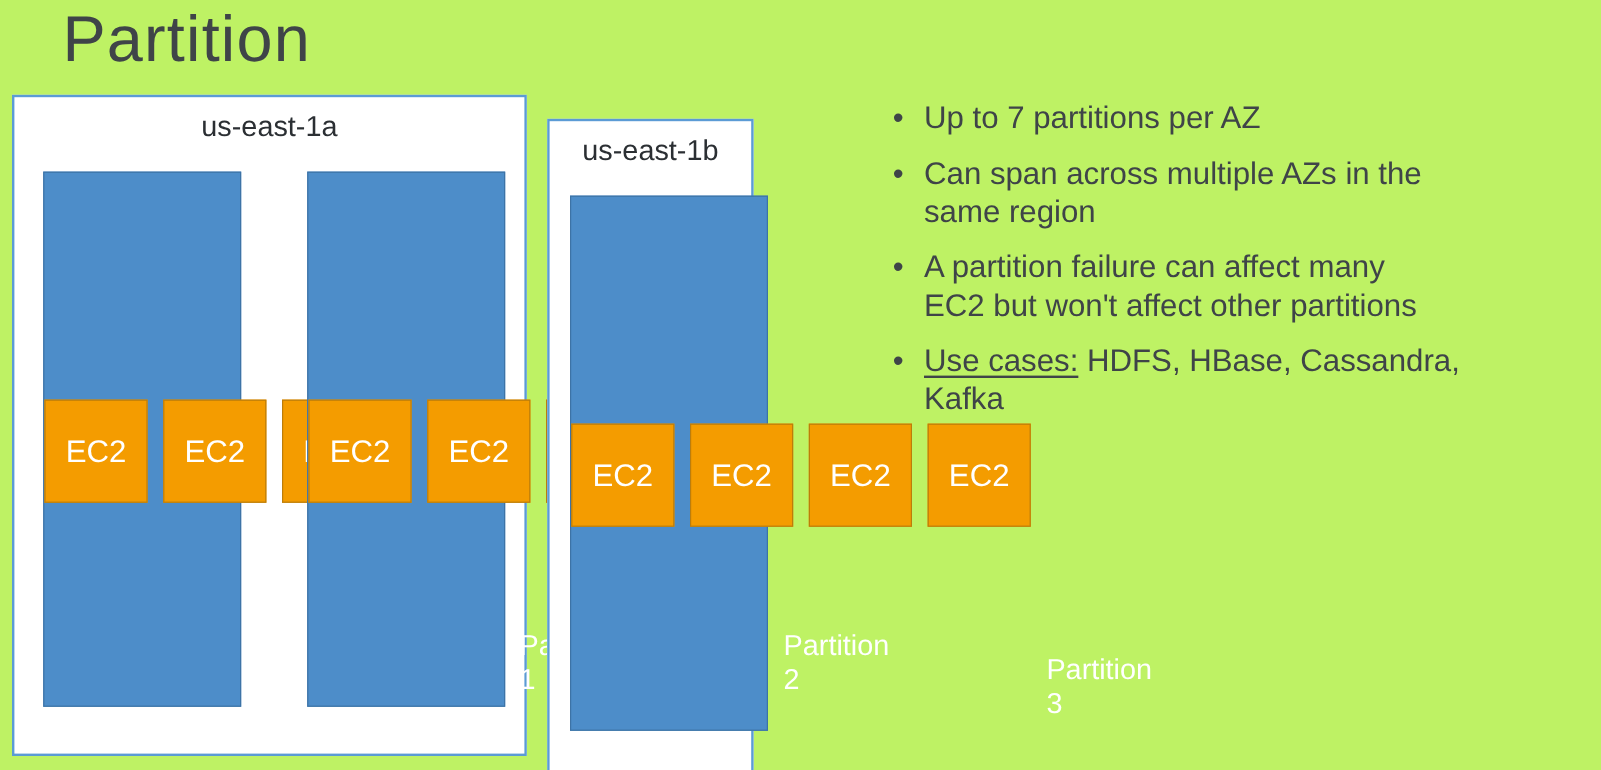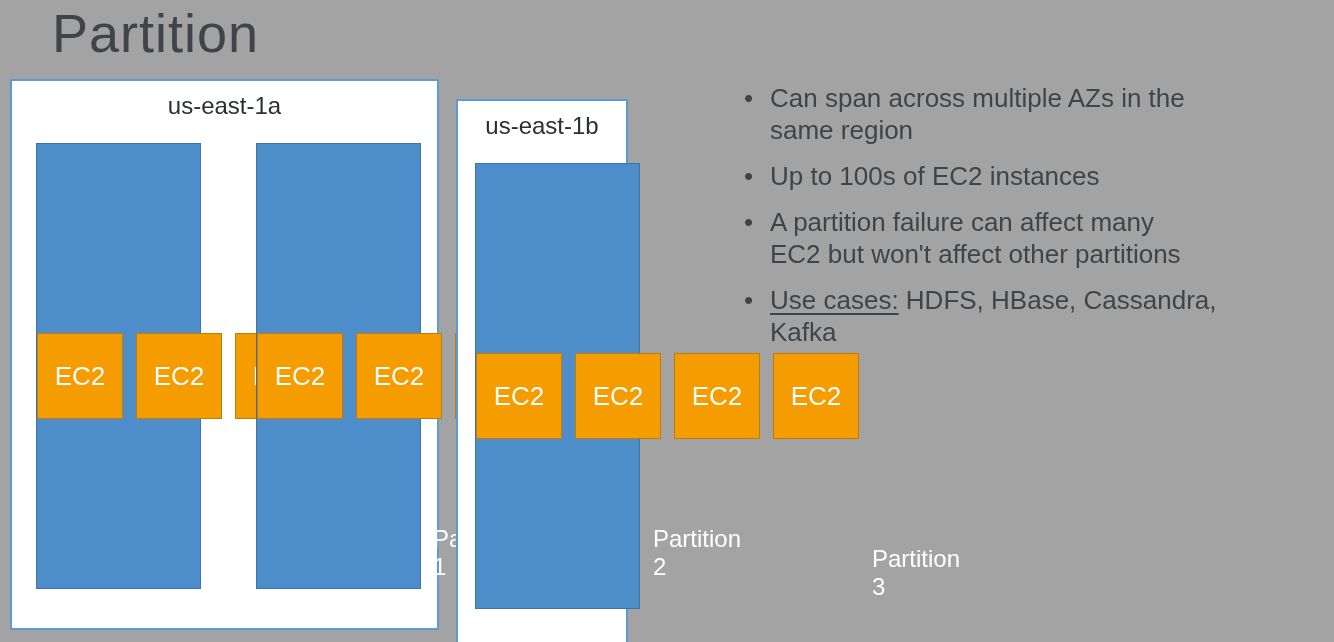--- a/index.html
+++ b/index.html
@@ -3,21 +3,21 @@
 <meta charset="utf-8">
 <style>
   * { box-sizing: border-box; margin: 0; padding: 0; }
   html, body { background: #ffffff; }
   body { font-family: "Liberation Sans", sans-serif; }
 
   .slide {
     position: relative;
     width: 1334px;
     height: 642px;
-    background: #a3a3a3;
+    background: #bef264;
     overflow: hidden;
     padding-left: 44px;
   }
 
   .page-title {
     position: absolute;
     left: 52px;
     top: 0;
     font-size: 54px;
     line-height: 66px;
@@ -146,22 +146,22 @@
     <div class="partition partition-pos-3">
       <div class="ec2">EC2</div>
       <div class="ec2">EC2</div>
       <div class="ec2">EC2</div>
       <div class="ec2">EC2</div>
       <div class="partition-label">Partition 3</div>
     </div>
   </div>
 
   <ul class="bullets">
+    <li><span>Up to 7 partitions per AZ</span></li>
     <li><span>Can span across multiple AZs in the
 same region</span></li>
-    <li><span>Up to 100s of EC2 instances</span></li>
     <li><span>A partition failure can affect many
 EC2 but won't affect other partitions</span></li>
     <li><span class="underline">Use cases:</span><span> HDFS, HBase, Cassandra,
 Kafka</span></li>
   </ul>
 
 </div>
 
 </body></html>

